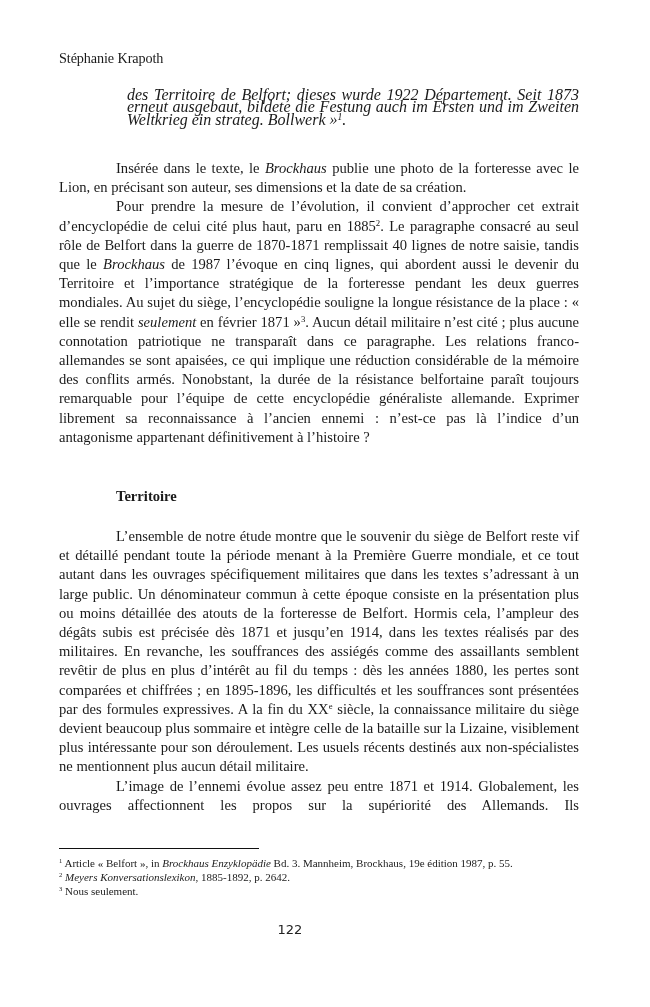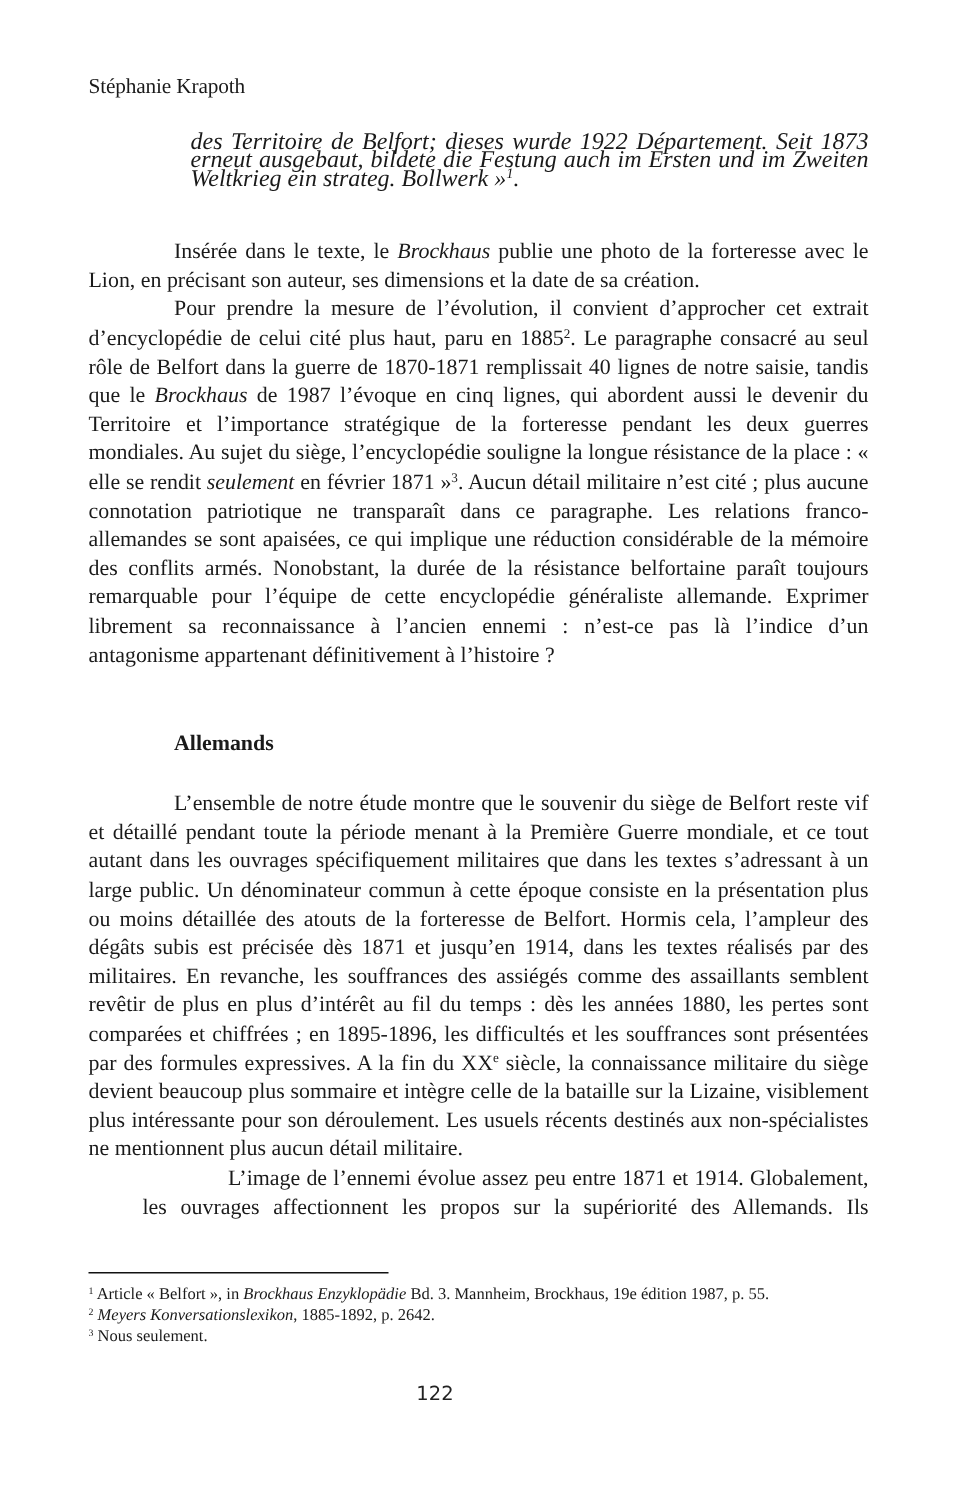--- a/index.html
+++ b/index.html
@@ -23,21 +23,21 @@
       font-size: 14.6px; line-height: 19.2px; text-align: justify;
     }
     .body-text p { margin: 0; text-indent: 57px; }
     .body-text p.last-line-left { text-align-last: left; font-family: Liberation Serif, serif; }
     .para-a { top: 159px; }
     .conclusion-heading {
       position: absolute; left: 116px; top: 488px;
       font-size: 14.6px; font-weight: bold;
     }
     .para-b { top: 527px; }
-    .para-b p.cont { text-align-last: justify; margin-left: 36px; }
+    .para-b p.cont { text-align-last: justify; }
     sup { font-size: 0.6em; line-height: 0; vertical-align: 0.55em; }
     em { font-style: italic; }
     .fn-rule {
       position: absolute; left: 59px; top: 848px; width: 200px; height: 0;
       border-top: 1px solid #111;
     }
     .footnotes {
       position: absolute; left: 59px; top: 856px; width: 520px;
       font-size: 11px; line-height: 14px; text-align: justify;
     }
@@ -54,21 +54,21 @@
 
 <div class="running-head">Stéphanie Krapoth</div>
 
 <div class="block-quote"><span>des Territoire de Belfort; dieses wurde 1922 Département. Seit 1873 erneut ausgebaut, bildete die Festung auch im Ersten und im Zweiten Weltkrieg ein strateg. Bollwerk »</span><sup>1</sup><span>.</span></div>
 
 <div class="body-text para-a">
   <p class="last-line-left"><span>Insérée dans le texte, le </span><em>Brockhaus</em><span> publie une photo de la forteresse avec le Lion, en précisant son auteur, ses dimensions et la date de sa création.</span></p>
   <p class="last-line-left"><span>Pour prendre la mesure de l’évolution, il convient d’approcher cet extrait d’encyclopédie de celui cité plus haut, paru en 1885</span><sup>2</sup><span>. Le paragraphe consacré au seul rôle de Belfort dans la guerre de 1870-1871 remplissait 40 lignes de notre saisie, tandis que le </span><em>Brockhaus</em><span> de 1987 l’évoque en cinq lignes, qui abordent aussi le devenir du Territoire et l’importance stratégique de la forteresse pendant les deux guerres mondiales. Au sujet du siège, l’encyclopédie souligne la longue résistance de la place : « elle se rendit </span><em>seulement</em><span> en février 1871 »</span><sup>3</sup><span>. Aucun détail militaire n’est cité ; plus aucune connotation patriotique ne transparaît dans ce paragraphe. Les relations franco-allemandes se sont apaisées, ce qui implique une réduction considérable de la mémoire des conflits armés. Nonobstant, la durée de la résistance belfortaine paraît toujours remarquable pour l’équipe de cette encyclopédie généraliste allemande. Exprimer librement sa reconnaissance à l’ancien ennemi : n’est-ce pas là l’indice d’un antagonisme appartenant définitivement à l’histoire ?</span></p>
 </div>
 
-<div class="conclusion-heading">Allemands</div>
+<div class="conclusion-heading">Territoire</div>
 
 <div class="body-text para-b">
   <p class="last-line-left"><span>L’ensemble de notre étude montre que le souvenir du siège de Belfort reste vif et détaillé pendant toute la période menant à la Première Guerre mondiale, et ce tout autant dans les ouvrages spécifiquement militaires que dans les textes s’adressant à un large public. Un dénominateur commun à cette époque consiste en la présentation plus ou moins détaillée des atouts de la forteresse de Belfort. Hormis cela, l’ampleur des dégâts subis est précisée dès 1871 et jusqu’en 1914, dans les textes réalisés par des militaires. En revanche, les souffrances des assiégés comme des assaillants semblent revêtir de plus en plus d’intérêt au fil du temps : dès les années 1880, les pertes sont comparées et chiffrées ; en 1895-1896, les difficultés et les souffrances sont présentées par des formules expressives. A la fin du XX</span><sup>e</sup><span> siècle, la connaissance militaire du siège devient beaucoup plus sommaire et intègre celle de la bataille sur la Lizaine, visiblement plus intéressante pour son déroulement. Les usuels récents destinés aux non-spécialistes ne mentionnent plus aucun détail militaire.</span></p>
   <p class="cont">L’image de l’ennemi évolue assez peu entre 1871 et 1914. Globalement, les ouvrages affectionnent les propos sur la supériorité des Allemands. Ils</p>
 </div>
 
 <div class="fn-rule"></div>
 
 <div class="footnotes">
   <p class="fn fn1"><sup>1</sup><span> Article « Belfort », in </span><em>Brockhaus Enzyklopädie</em><span> Bd. 3. Mannheim, Brockhaus, 19e édition 1987, p. 55.</span></p>

